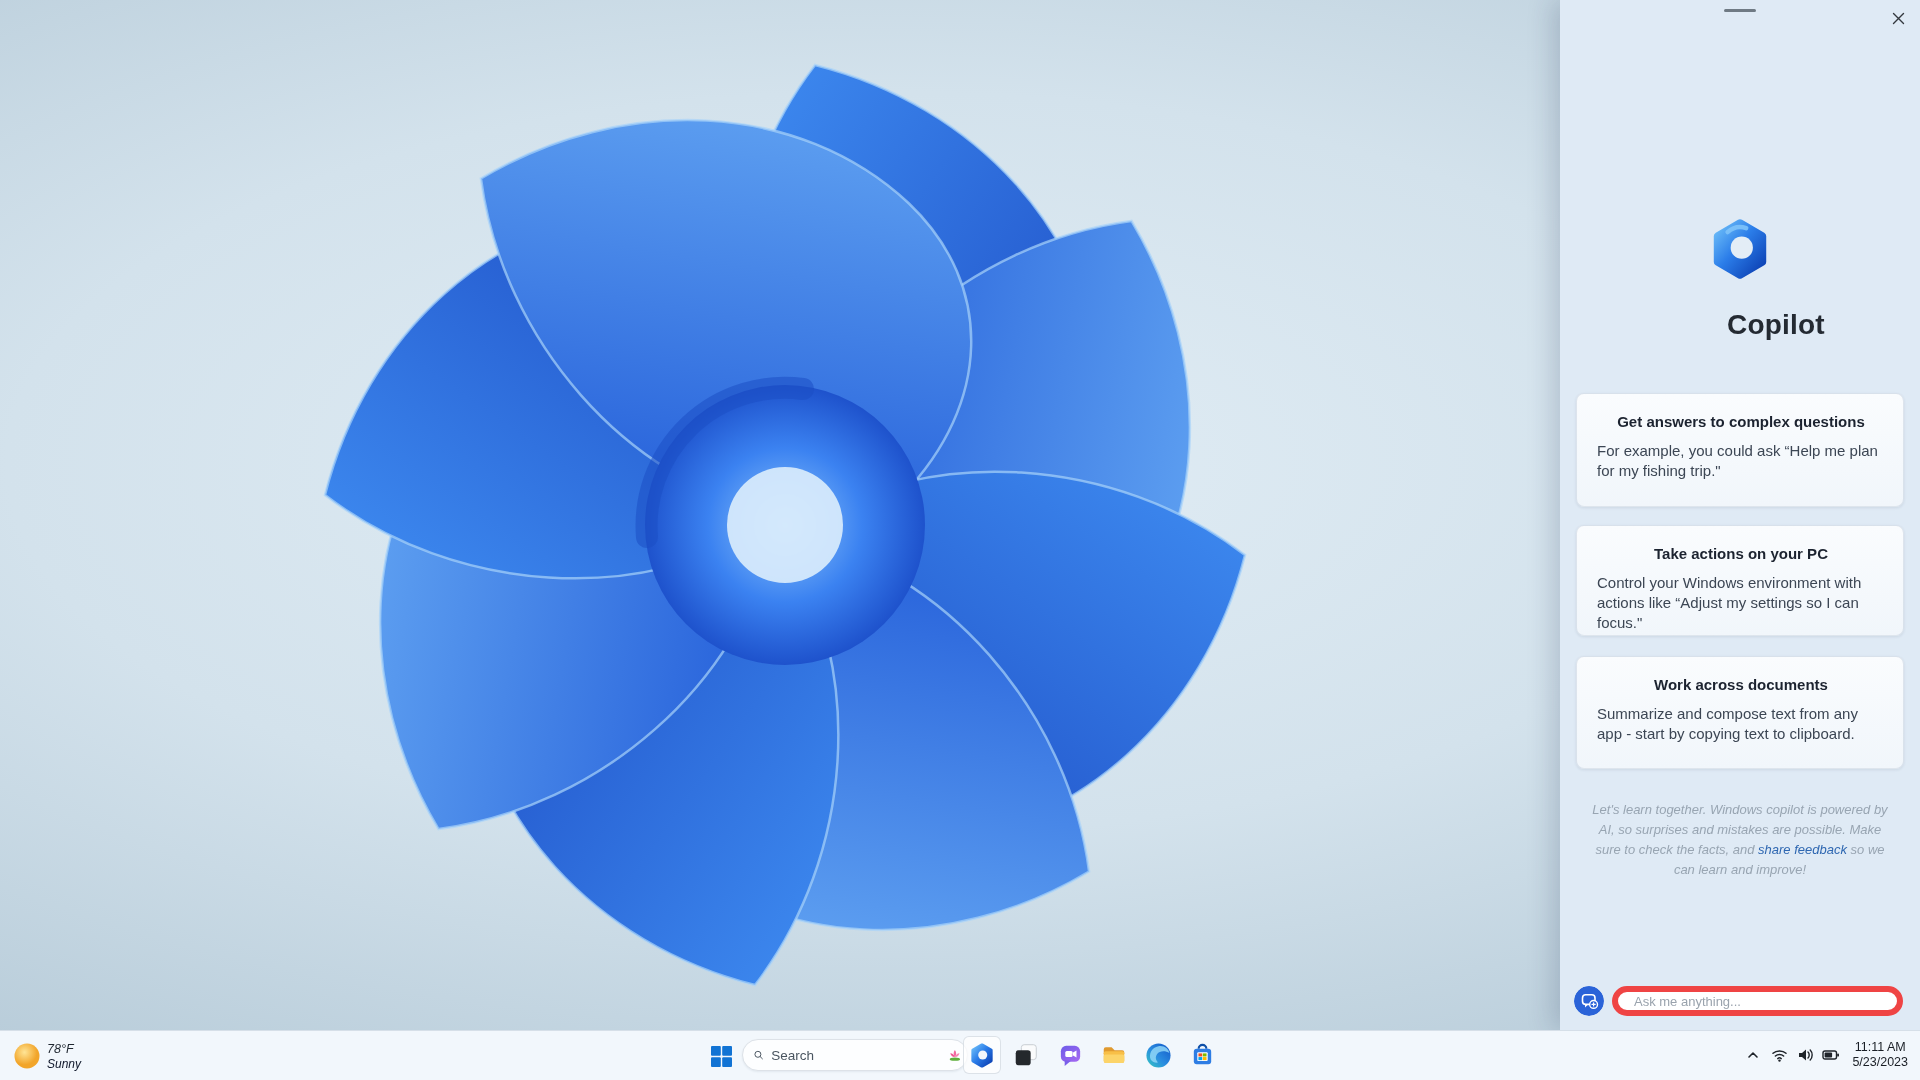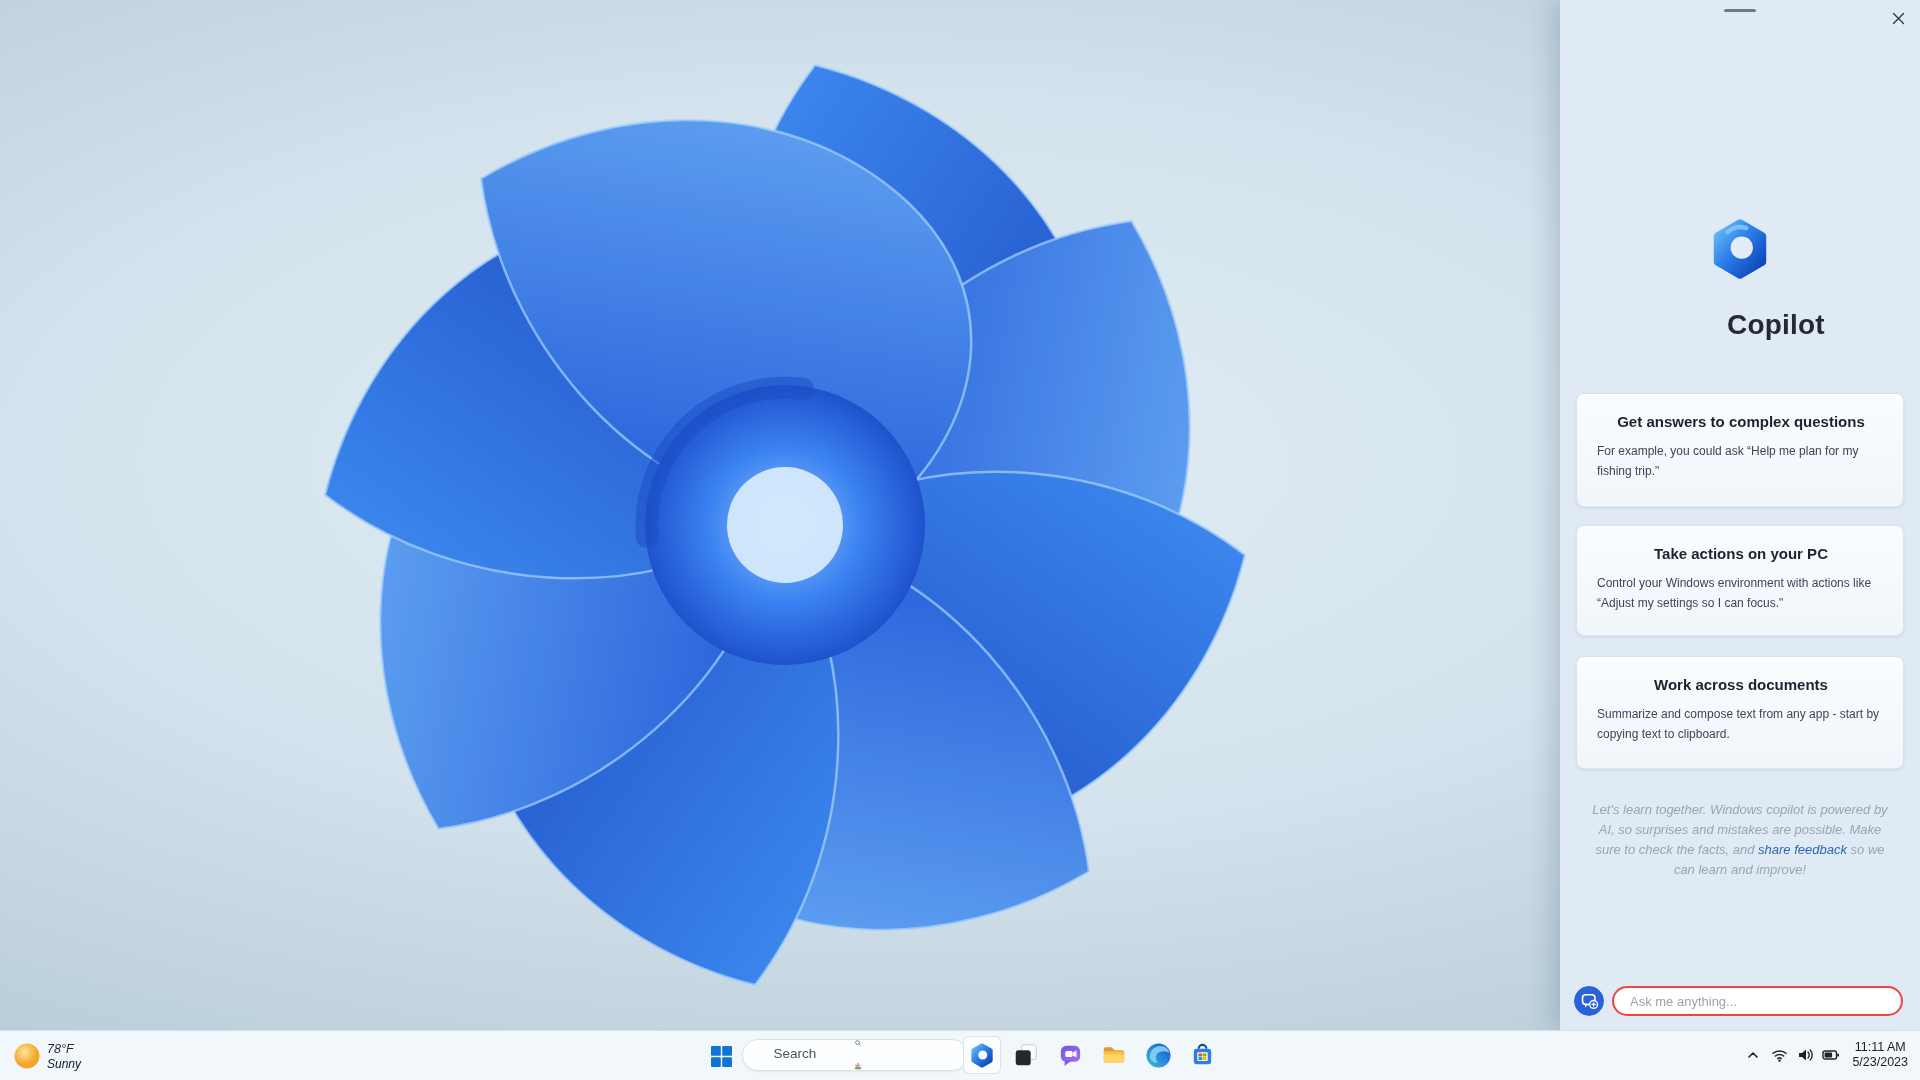--- a/index.html
+++ b/index.html
@@ -24,51 +24,51 @@
 
   .card { position:absolute; left:16px; width:328px; border-radius:8px;
     background:linear-gradient(180deg,#fafcfe,#f1f6fb);
     border:1px solid rgba(175,192,210,.38);
     box-shadow:0 1px 3px rgba(30,50,80,.10);
     padding:19px 18px 0 20px; cursor:pointer; }
   .card-1 { top:393px; height:114px; }
   .card-2 { top:525px; height:111px; }
   .card-3 { top:656px; height:113px; }
   .card-title { font-size:15px; font-weight:700; color:#1c2330; margin-bottom:11px;text-align:center; }
-  .card-body { font-size:12px; line-height:20px; color:#3c4654; }
+  .card-body { font-size:15px; line-height:20px; color:#3c4654; }
 
   .disclaimer { position:absolute; left:30px; top:800px; width:300px; text-align:center;
     font-size:13px; line-height:20px; color:#98a5b2;font-style:italic; }
   .disclaimer a, .feedback-link { color:#2e67b1; text-decoration:none; cursor:pointer; }
 
   .newchat-btn { position:absolute; left:14px; top:986px; width:30px; height:30px;
     border-radius:50%; cursor:pointer; }
   .ask-input { position:absolute; left:52px; top:986px; width:291px; height:30px;
-    border-radius:16px; background:#ffffff; border:2px solid #ef4444;
+    border-radius:16px; background:#ffffff; border:6px solid #ef4444;
     padding:0 16px; font-size:13px; color:#2a313a; outline:none;
     font-family:"Liberation Sans","DejaVu Sans",sans-serif; }
   .ask-input::placeholder { color:#9aa3ad; }
 
   
   .taskbar { position:absolute; left:0; top:1030px; width:1920px; height:50px;
     background:rgba(241,247,252,.95); border-top:1px solid rgba(130,150,170,.25);
     z-index:5;font-style:italic; }
   .weather { position:absolute; left:8px; top:5px; height:40px; width:100px;
     display:flex; align-items:center; gap:7px; border-radius:6px; cursor:pointer; padding:0 6px; }
   .weather-temp { font-size:12.5px; color:#1f2730; line-height:15px; }
   .weather-cond { font-size:12px; color:#0f172a; line-height:14px; }
 
   .tb-btn { position:absolute; top:6px; width:38px; height:38px; border-radius:6px;
     display:flex; align-items:center; justify-content:center; cursor:pointer; }
   .tb-btn.active { background:rgba(255,255,255,.75); border:1px solid rgba(160,175,190,.35); }
 
   .search-pill { position:absolute; left:742px; top:1039px; width:226px; height:32px;
     border-radius:16px; background:#fdfeff; border:1px solid #dde2e8;
     box-shadow:0 1px 2px rgba(40,60,90,.08);
-    display:flex; align-items:center; padding:0 5px 0 11px; cursor:text; z-index:6;flex-direction:column; }
+    display:flex; align-items:center; padding:0 5px 0 11px; cursor:text; z-index:6; }
   .search-input { flex:1; border:none; outline:none; background:transparent;
     font-size:13.5px; color:#3f4a55; margin-left:8px;
     font-family:"Liberation Sans","DejaVu Sans",sans-serif; }
   .search-input::placeholder { color:#4a5560; }
 
   .tray { position:absolute; right:0; top:1030px; height:50px; display:flex;
     align-items:center; z-index:6; }
   .tray-icon { width:26px; height:40px; display:flex; align-items:center;
     justify-content:center; cursor:pointer; border-radius:4px; }
   .clock { text-align:center; font-size:12.5px; line-height:15px; color:#1a1f26;

